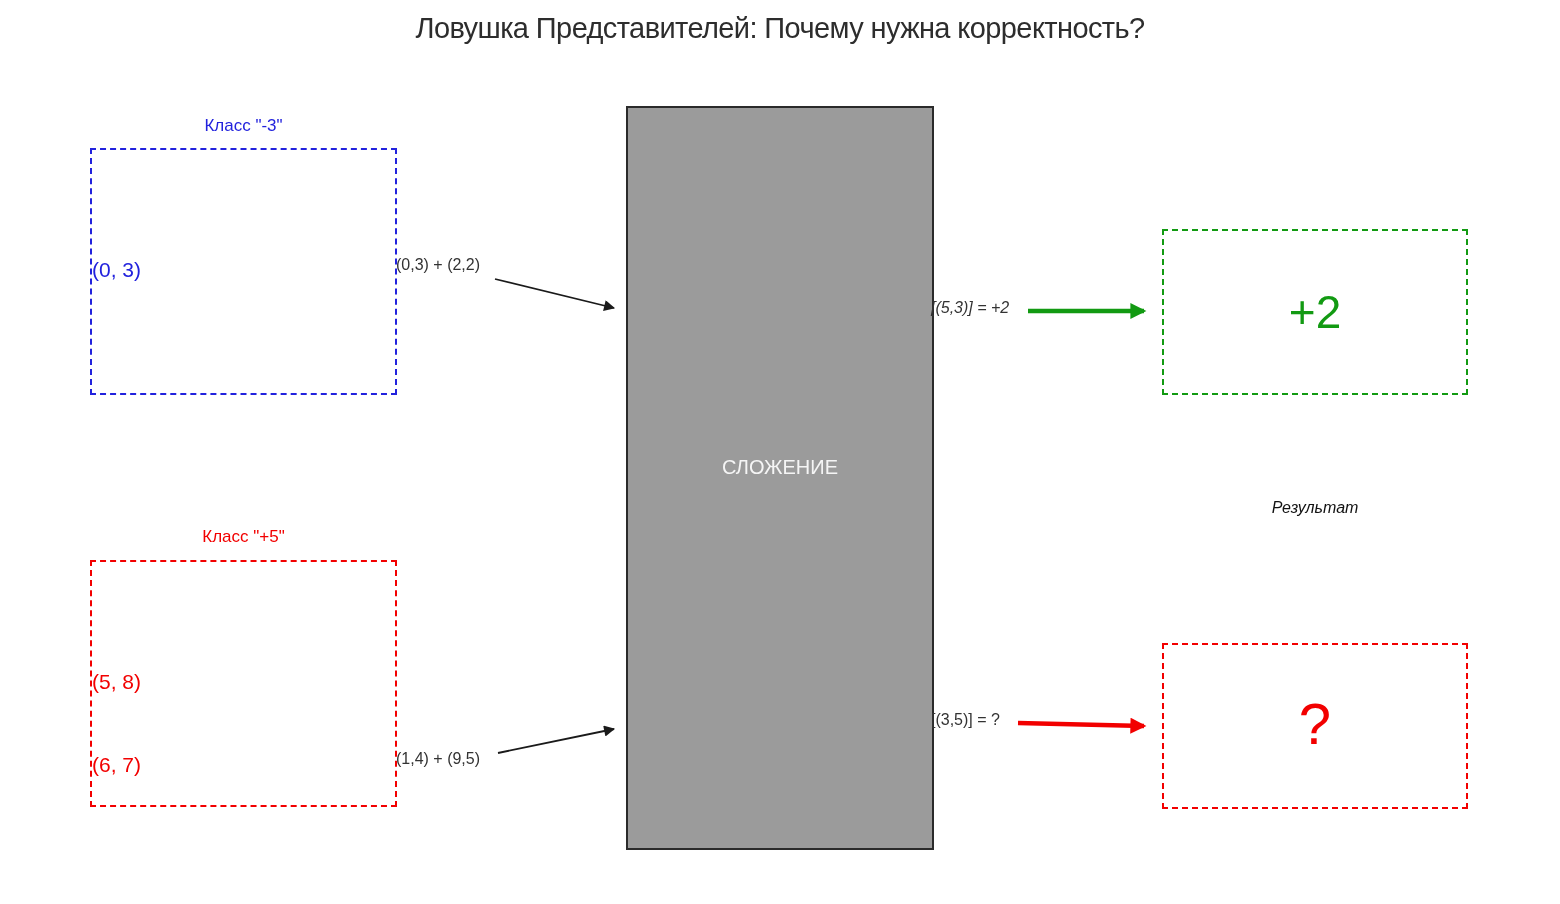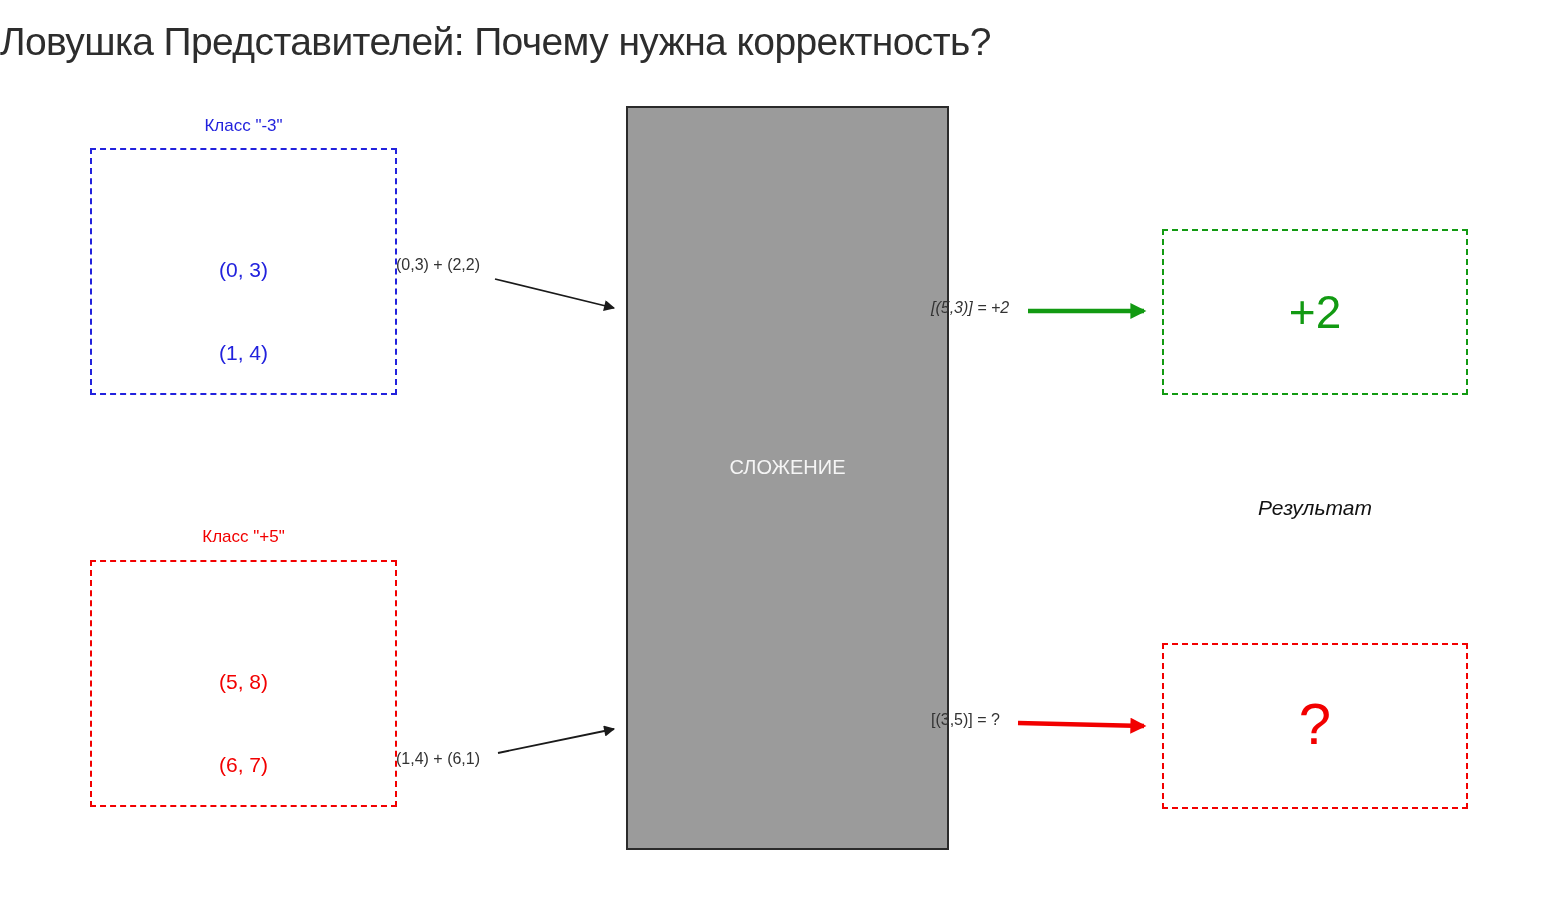--- a/index.html
+++ b/index.html
@@ -6,42 +6,42 @@
     --blue:#2222dd; --red:#f20000; --green:#129a12;
     --gray-fill:#9b9b9b; --gray-border:#2b2b2b; --op-text:#f5f5f5;
     --annotation:#333333; --title-color:#2d2d2d; --question-color:#111111;
   }
   html,body{margin:0;padding:0;background:#ffffff;}
   .canvas{
     position:relative; width:1560px; height:904px; background:#ffffff;
     font-family:"Liberation Sans", sans-serif; overflow:hidden;
   }
   .title{
-    position:absolute; top:20px; left:0; width:100%; 
-    font-size:39px; letter-spacing:-0.6px; color:var(--title-color);
+    position:absolute; top:12px; left:0; width:100%; text-align:center;
+    font-size:29px; letter-spacing:-0.6px; color:var(--title-color);
   }
   .class-label{
     position:absolute; width:307px; text-align:center; font-size:17px;
   }
   .class-label.blue{ left:90px; top:116px; color:var(--blue); }
   .class-label.red { left:90px; top:527px; color:var(--red); }
   .dashed-box{ position:absolute; background:transparent; }
   .class-box{ left:90px; width:303px; height:243px; }
   .class-box.blue{ top:148px; border:2px dashed var(--blue); }
   .class-box.red { top:560px; border:2px dashed var(--red); }
   .pair{
-    position:absolute; left:0; width:100%; text-align:center;
+    position:absolute; left:0; width:100%; text-align:left;
     font-size:21px; line-height:24px;
   }
   .class-box.blue .pair{ color:var(--blue); }
   .class-box.red  .pair{ color:var(--red); }
   .pair.p1{ top:108px; } .pair.p2{ top:191px; }
   .op-box{
     position:absolute; left:626px; top:106px; width:304px; height:740px;
-    background:var(--gray-fill); border:2px solid var(--gray-border);padding-left:15px;
+    background:var(--gray-fill); border:2px solid var(--gray-border);
   }
   .op-text{
     position:absolute; top:346px; left:0; width:100%; text-align:center;
     color:var(--op-text); font-size:20px; line-height:26px;
   }
   .result-box{ left:1162px; width:302px; height:162px;
     display:flex; align-items:center; justify-content:center; }
   .result-box.green{ top:229px; border:2px dashed var(--green); }
   .result-box.red  { top:643px; border:2px dashed var(--red); }
   .result-value{ font-family:"Liberation Sans", sans-serif; }
@@ -49,51 +49,50 @@
   .result-box.red  .result-value{ color:var(--red);  font-size:58px; margin-top:-6px; }
   .annot{
     position:absolute; font-size:16px; color:var(--annotation); white-space:nowrap;
   }
   .annot.top-in    { left:396px; top:256px; }
   .annot.bottom-in { left:396px; top:750px; }
   .annot.top-out   { left:931px; top:299px;font-style:italic; }
   .annot.bottom-out{ left:931px; top:711px; }
   .question{
     position:absolute; left:1162px; top:497px; width:306px; text-align:center;
-    font-style:italic; font-size:21px; line-height:21px; color:var(--question-color);
+    font-style:italic; font-size:16px; line-height:21px; color:var(--question-color);
   }
   .arrow-layer{ position:absolute; left:0; top:0; pointer-events:none; }
 </style>
 </head>
 <body>
 
 <div class="canvas">
 
   <div class="title">Ловушка Представителей: Почему нужна корректность?</div>
 
   <div class="class-label blue">Класс "-3"</div>
   <div class="dashed-box class-box blue">
     <div class="pair p1">(0, 3)</div>
-    <div class="pair p2">(1, 4)</div>
   </div>
 
   <div class="class-label red">Класс "+5"</div>
   <div class="dashed-box class-box red">
     <div class="pair p1">(5, 8)</div>
     <div class="pair p2">(6, 7)</div>
   </div>
 
   <div class="op-box">
     <div class="op-text">
       <div>СЛОЖЕНИЕ</div>
     </div>
   </div>
 
   <div class="annot top-in">(0,3) + (2,2)</div>
-  <div class="annot bottom-in">(1,4) + (6,1)</div>
+  <div class="annot bottom-in">(1,4) + (9,5)</div>
   <div class="annot top-out">[(5,3)] = +2</div>
   <div class="annot bottom-out">[(3,5)] = ?</div>
 
   <div class="dashed-box result-box green">
     <div class="result-value">+2</div>
   </div>
   <div class="dashed-box result-box red">
     <div class="result-value">?</div>
   </div>
 

